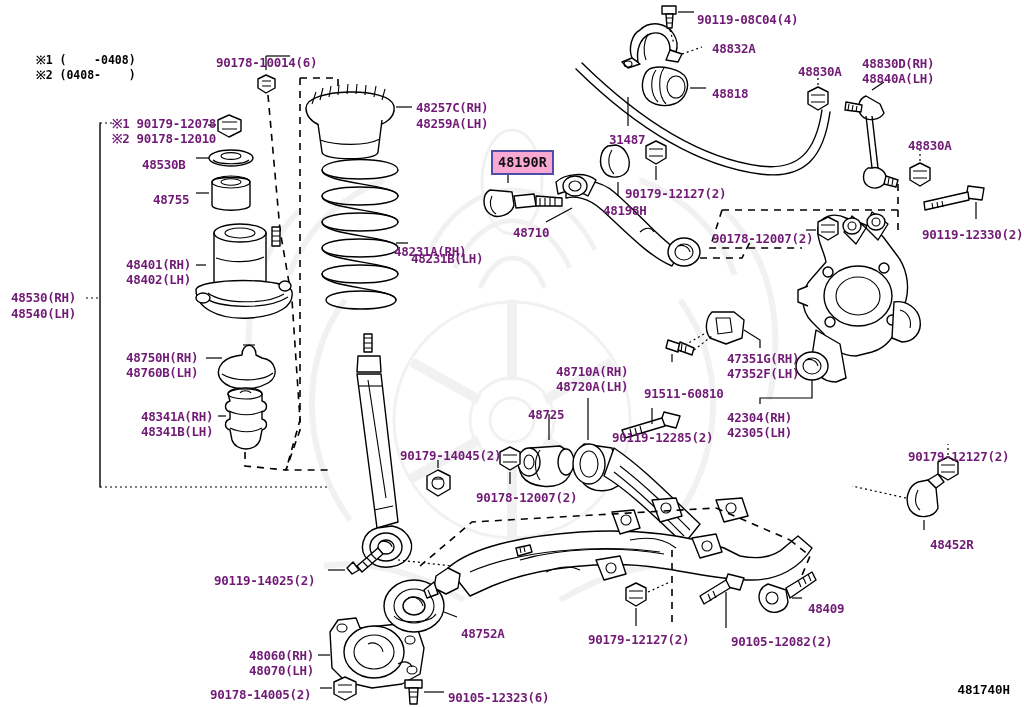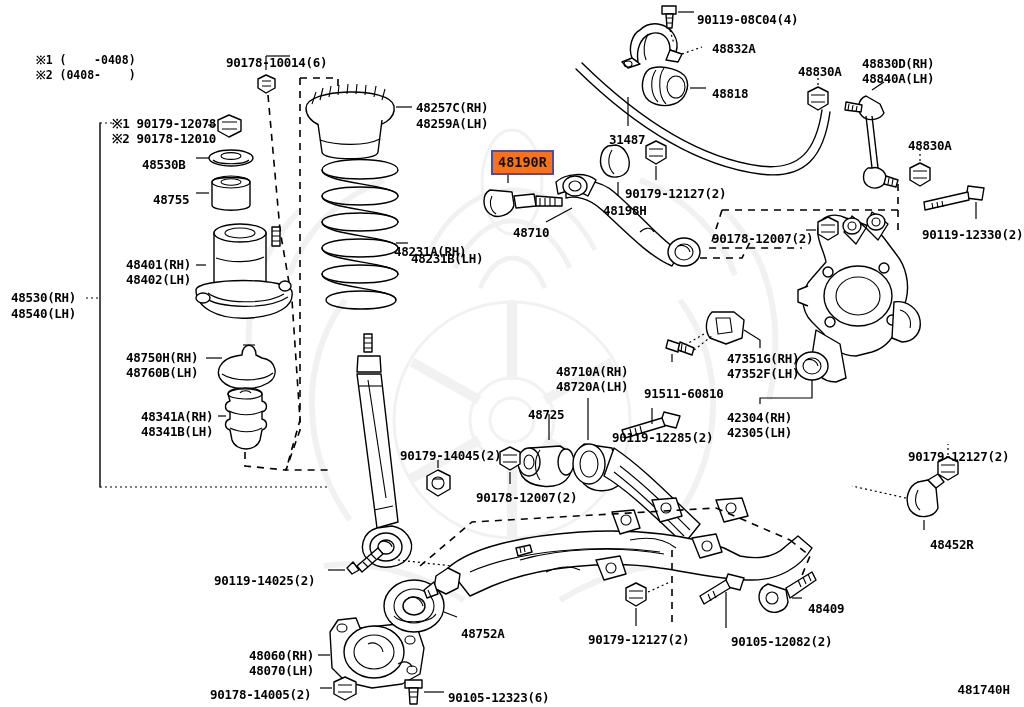--- a/index.html
+++ b/index.html
@@ -23,21 +23,21 @@
   #artwork{position:absolute;left:0;top:0;width:1024px;height:707px;}
   
   .lbl{
     position:absolute;
     font-family:"DejaVu Sans Mono","Liberation Mono",monospace;
     font-weight:700;
     font-size:12.5px;
     line-height:15px;
     letter-spacing:-0.3px;
     white-space:pre;
-    color:#000000;
+    color:#701a75;
   }
   .note{
     position:absolute;
     font-family:"DejaVu Sans Mono","Liberation Mono",monospace;
     font-weight:700;font-size:11.5px;line-height:15px;white-space:pre;margin-top:20px;
   }
   
   .hl{
     position:absolute;
     font-family:"DejaVu Sans Mono","Liberation Mono",monospace;
@@ -522,21 +522,21 @@
     </g>
 
   </svg>
 
   <div id="footnotes">
     <div class="note" style="left:36px;top:33px;">※1 (    -0408)</div>
     <div class="note" style="left:36px;top:48px;">※2 (0408-    )</div>
   </div>
 
   <div id="label-layer">
-      <div class="lbl" style="left: 226px; top: 55px;">90178-10014(6)</div>
+      <div class="lbl" style="left: 216px; top: 55px;">90178-10014(6)</div>
       <div class="lbl" style="left: 112px; top: 116px;">※1 90179-12078</div>
       <div class="lbl" style="left: 112px; top: 131px;">※2 90178-12010</div>
       <div class="lbl" style="left: 142px; top: 157px;">48530B</div>
       <div class="lbl" style="left: 153px; top: 192px;">48755</div>
       <div class="lbl" style="left: 11px; top: 290px;">48530(RH)</div>
       <div class="lbl" style="left: 11px; top: 306px;">48540(LH)</div>
       <div class="lbl" style="left: 126px; top: 257px;">48401(RH)</div>
       <div class="lbl" style="left: 126px; top: 272px;">48402(LH)</div>
       <div class="lbl" style="left: 126px; top: 350px;">48750H(RH)</div>
       <div class="lbl" style="left: 126px; top: 365px;">48760B(LH)</div>
@@ -576,17 +576,17 @@
       <div class="lbl" style="left: 249px; top: 663px;">48070(LH)</div>
       <div class="lbl" style="left: 210px; top: 687px;">90178-14005(2)</div>
       <div class="lbl" style="left: 448px; top: 690px;">90105-12323(6)</div>
       <div class="lbl" style="left: 588px; top: 632px;">90179-12127(2)</div>
       <div class="lbl" style="left: 692px; top: 634px; margin-left: 39px;">90105-12082(2)</div>
       <div class="lbl" style="left: 808px; top: 601px;">48409</div>
       <div class="lbl" style="left: 908px; top: 449px;">90179-12127(2)</div>
       <div class="lbl" style="left: 930px; top: 537px; text-align: center;">48452R</div>
     </div>
 
-  <div class="hl" id="hl-label" style="left: 491px; top: 150px; background: #f97316; border-color: rgb(77, 77, 166);">48190R</div>
+  <div class="hl" id="hl-label" style="left: 491px; top: 150px; background: #f9a8d4; border-color: rgb(77, 77, 166);">48190R</div>
 
   <div id="diagid">481740H</div>
 
 </div>
 
 </body></html>

